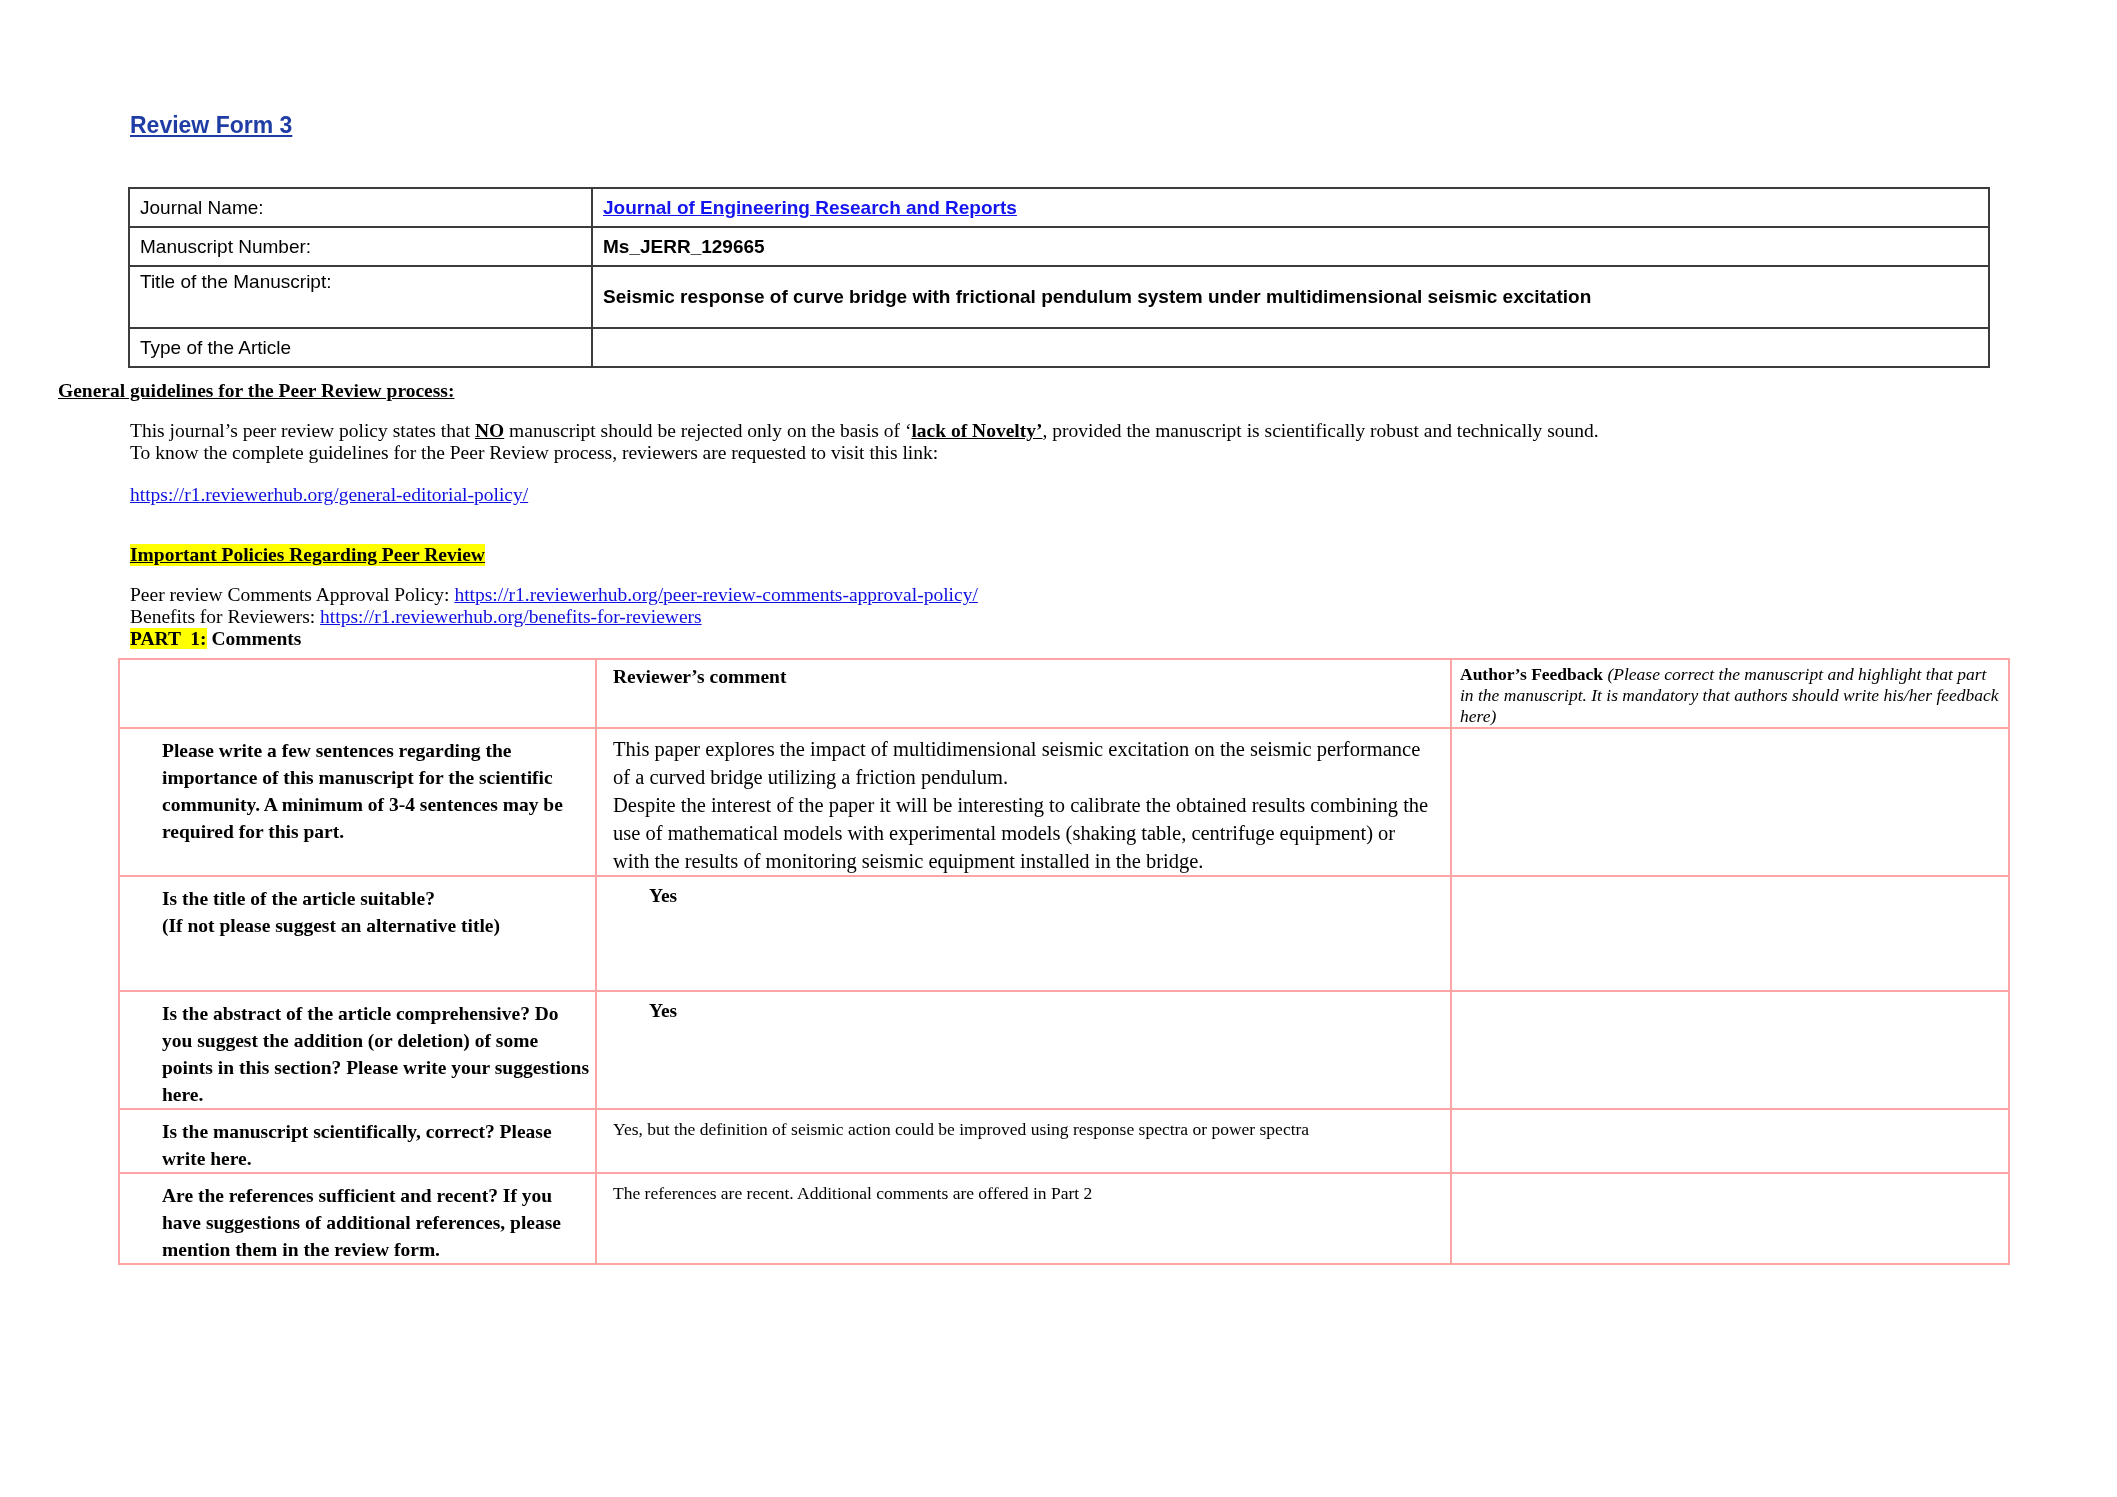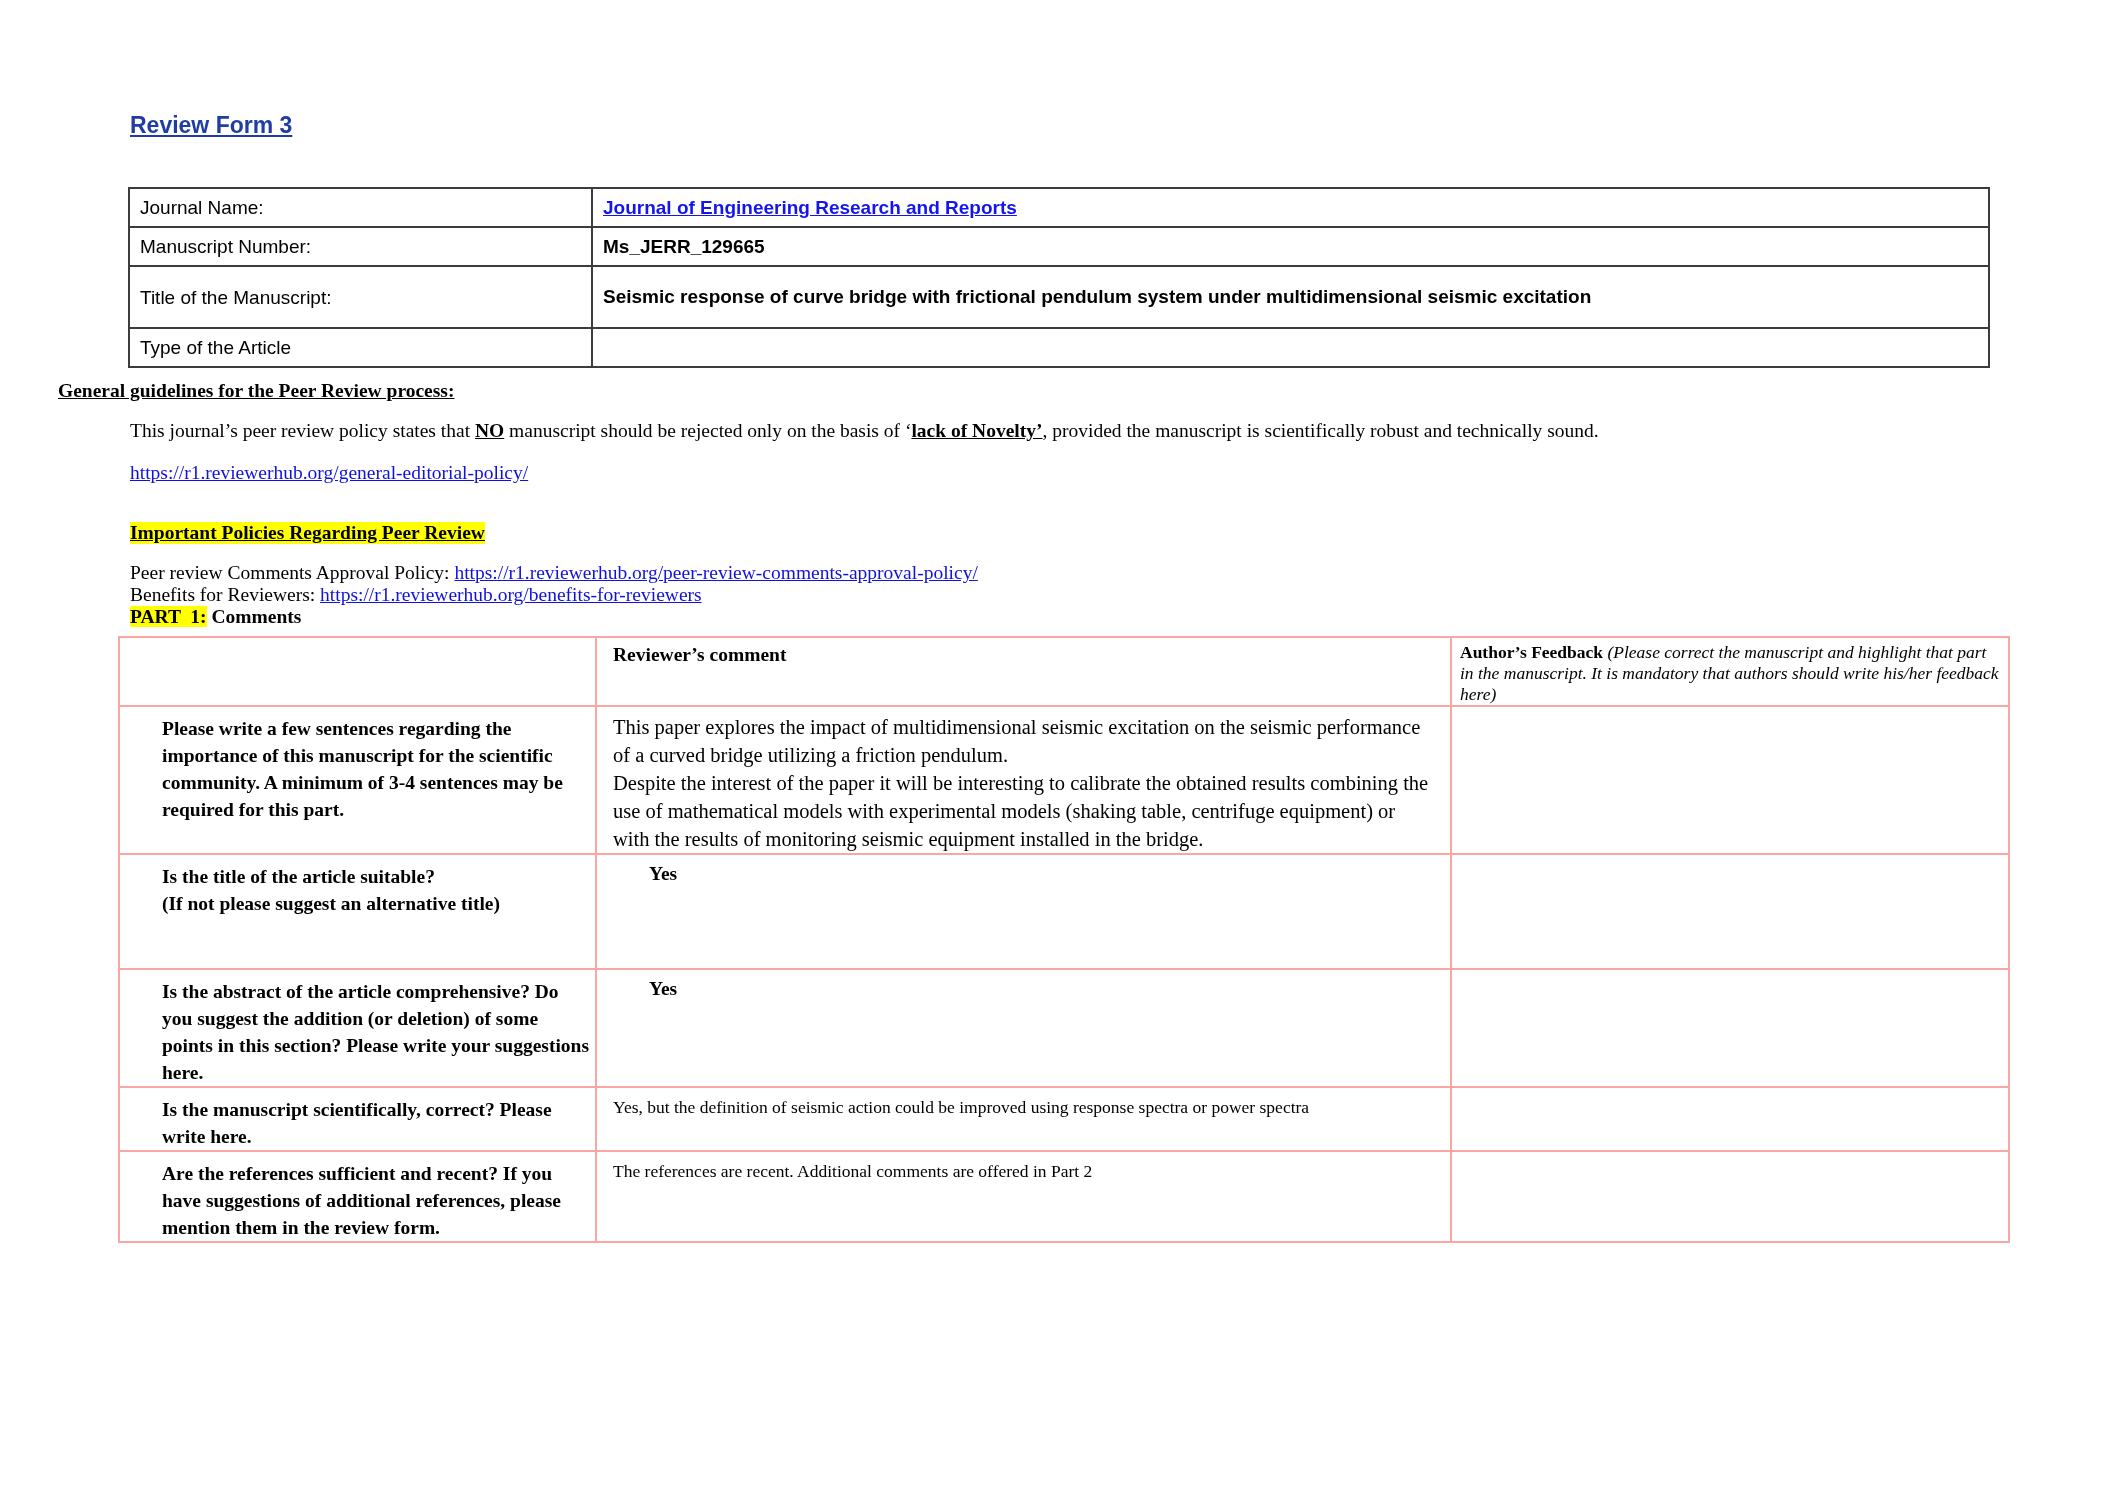--- a/index.html
+++ b/index.html
@@ -29,21 +29,21 @@
   .info-table {
     margin: 48px 0 0 128px;
     width: 1862px;
     font-family: "Liberation Sans", sans-serif;
     font-size: 19px;
   }
   .info-table td { border: 2px solid #3c3c3c; padding: 1px 10px 1px 10px; vertical-align: middle; }
   .info-table .h26 { height: 39px; }
   .info-table .h62 { height: 62px; }
   .info-table col.c1 { width: 463px; }
-  .info-table .label-top { vertical-align: top; padding-top: 20px; }
+  .info-table .label-top { vertical-align: top; padding-top: 4px; }
   .info-table .bold { font-weight: bold; }
   .journal-link {
     color: var(--link-bright, #1414f0);
     font-weight: bold;
     text-decoration: underline;
     cursor: pointer;
   }
 
   
   .serif-block { margin-left: 58px; font-size: 19.5px; line-height: 22px; }
@@ -140,20 +140,21 @@
       </tr>
     </tbody>
   </table>
 
   <div class="serif-block">
     <span class="section-heading">General guidelines for the Peer Review process:</span>
   </div>
 
   <div class="serif-block guidelines-para" style="margin-left:130px">
     <span>This journal’s peer review policy states that </span><span class="bold-ul">NO</span><span> manuscript should be rejected only on the basis of ‘</span><span class="bold-ul">lack of Novelty’</span><span>, provided the manuscript is scientifically robust and technically sound.</span><br>
+    <span>To know the complete guidelines for the Peer Review process, reviewers are requested to visit this link:</span>
   </div>
 
   <div class="serif-block link-line">
     <a class="policy-link">https://r1.reviewerhub.org/general-editorial-policy/</a>
   </div>
 
   <div class="serif-block policies-heading-wrap" style="margin-left:130px">
     <span class="section-heading hl" style="margin-top:0">Important Policies Regarding Peer Review</span>
   </div>
 

